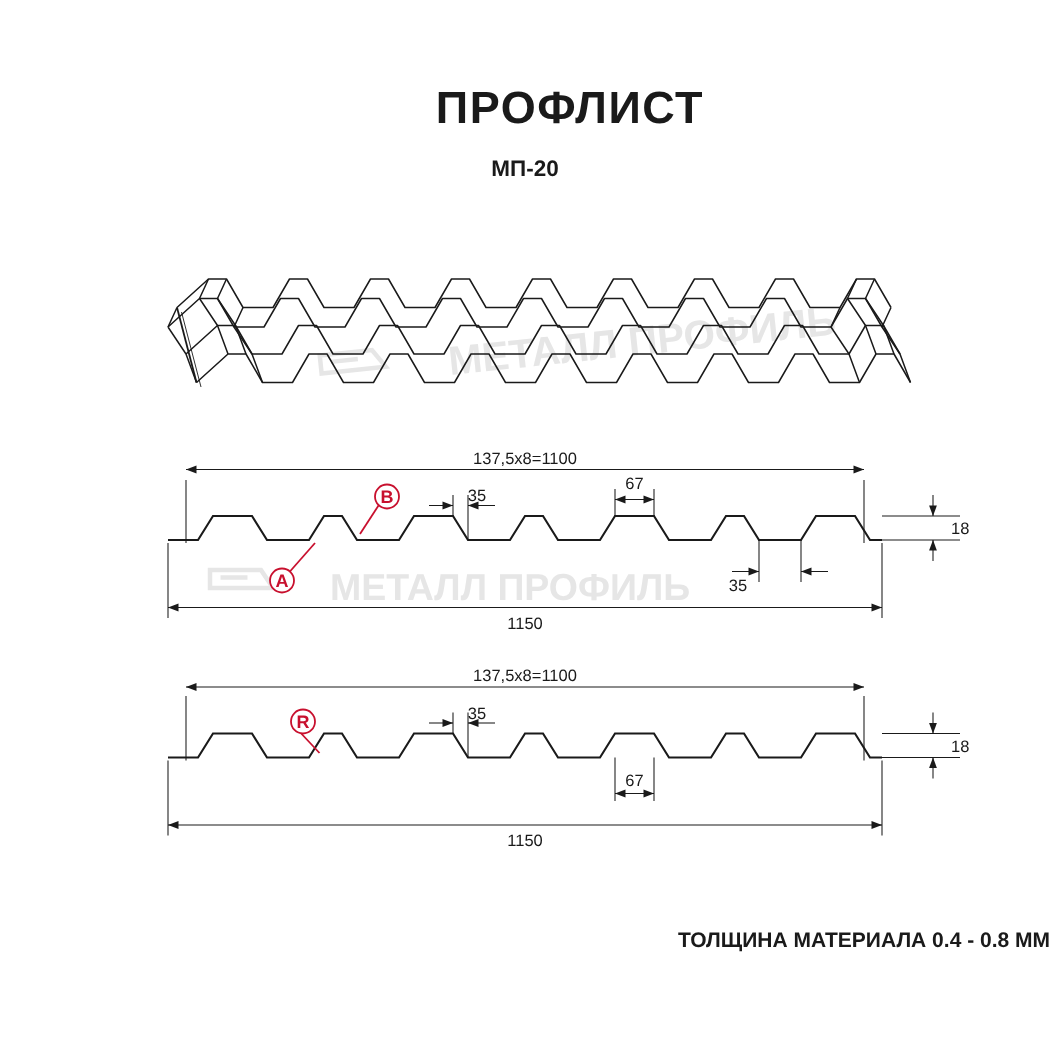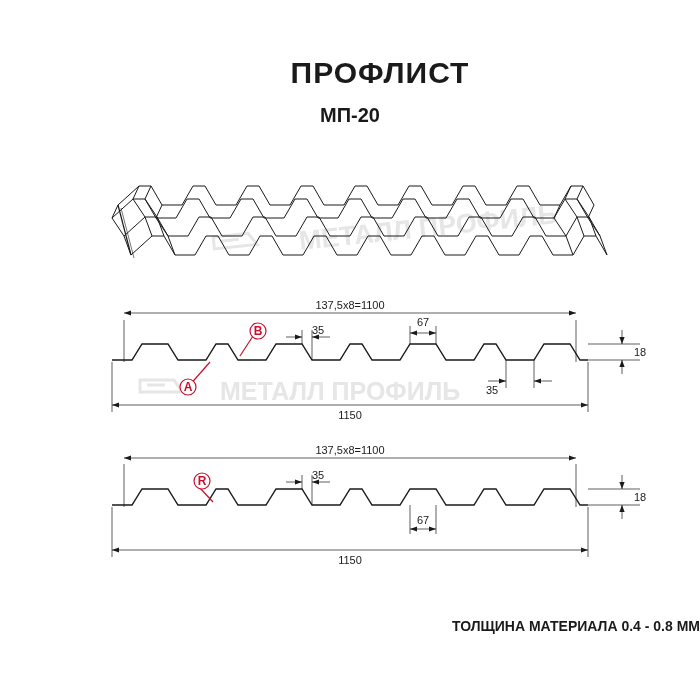--- a/index.html
+++ b/index.html
@@ -28,21 +28,21 @@
     letter-spacing: 1px;
     color: #1a1a1a;
     margin-left: 30px;
   }
   .subtitle {
     position: absolute;
     top: 104px;
     left: 0;
     width: 700px;
     text-align: center;
-    font-size: 20px;
+    font-size: 15px;
     font-weight: bold;
     color: #1a1a1a;
   }
   .footer-note {
     position: absolute;
     top: 618px;
     left: 0;
     width: 700px;
     text-align: right;
     font-size: 14px;

